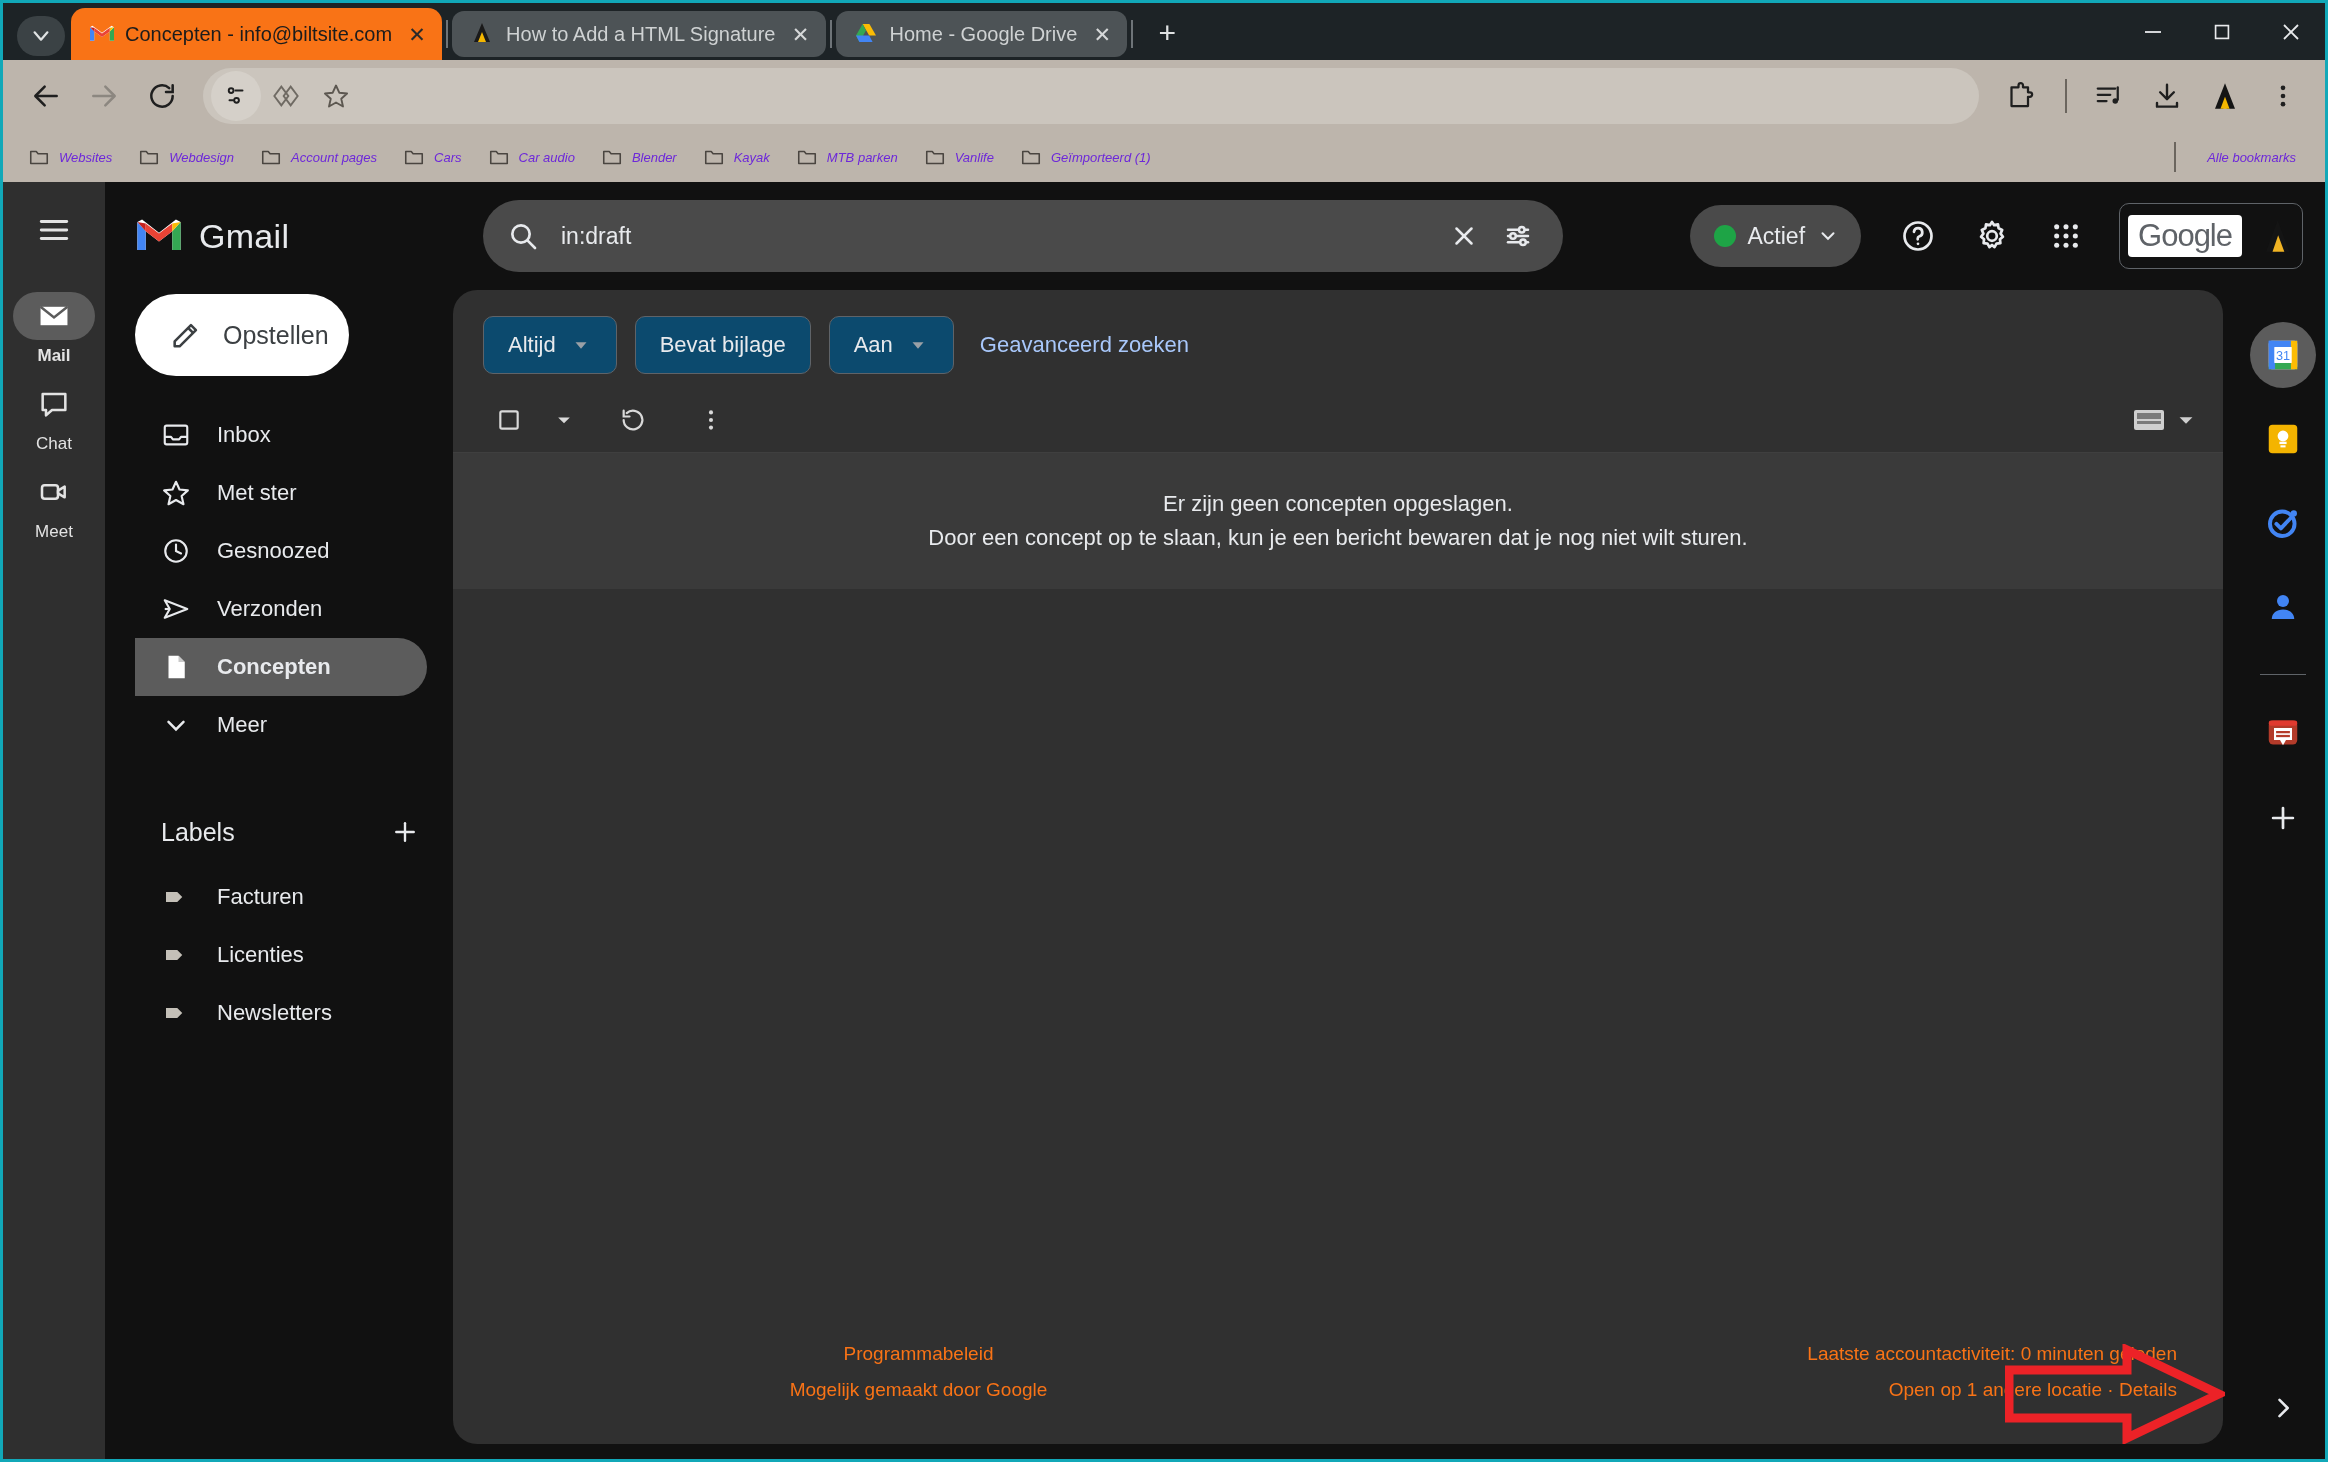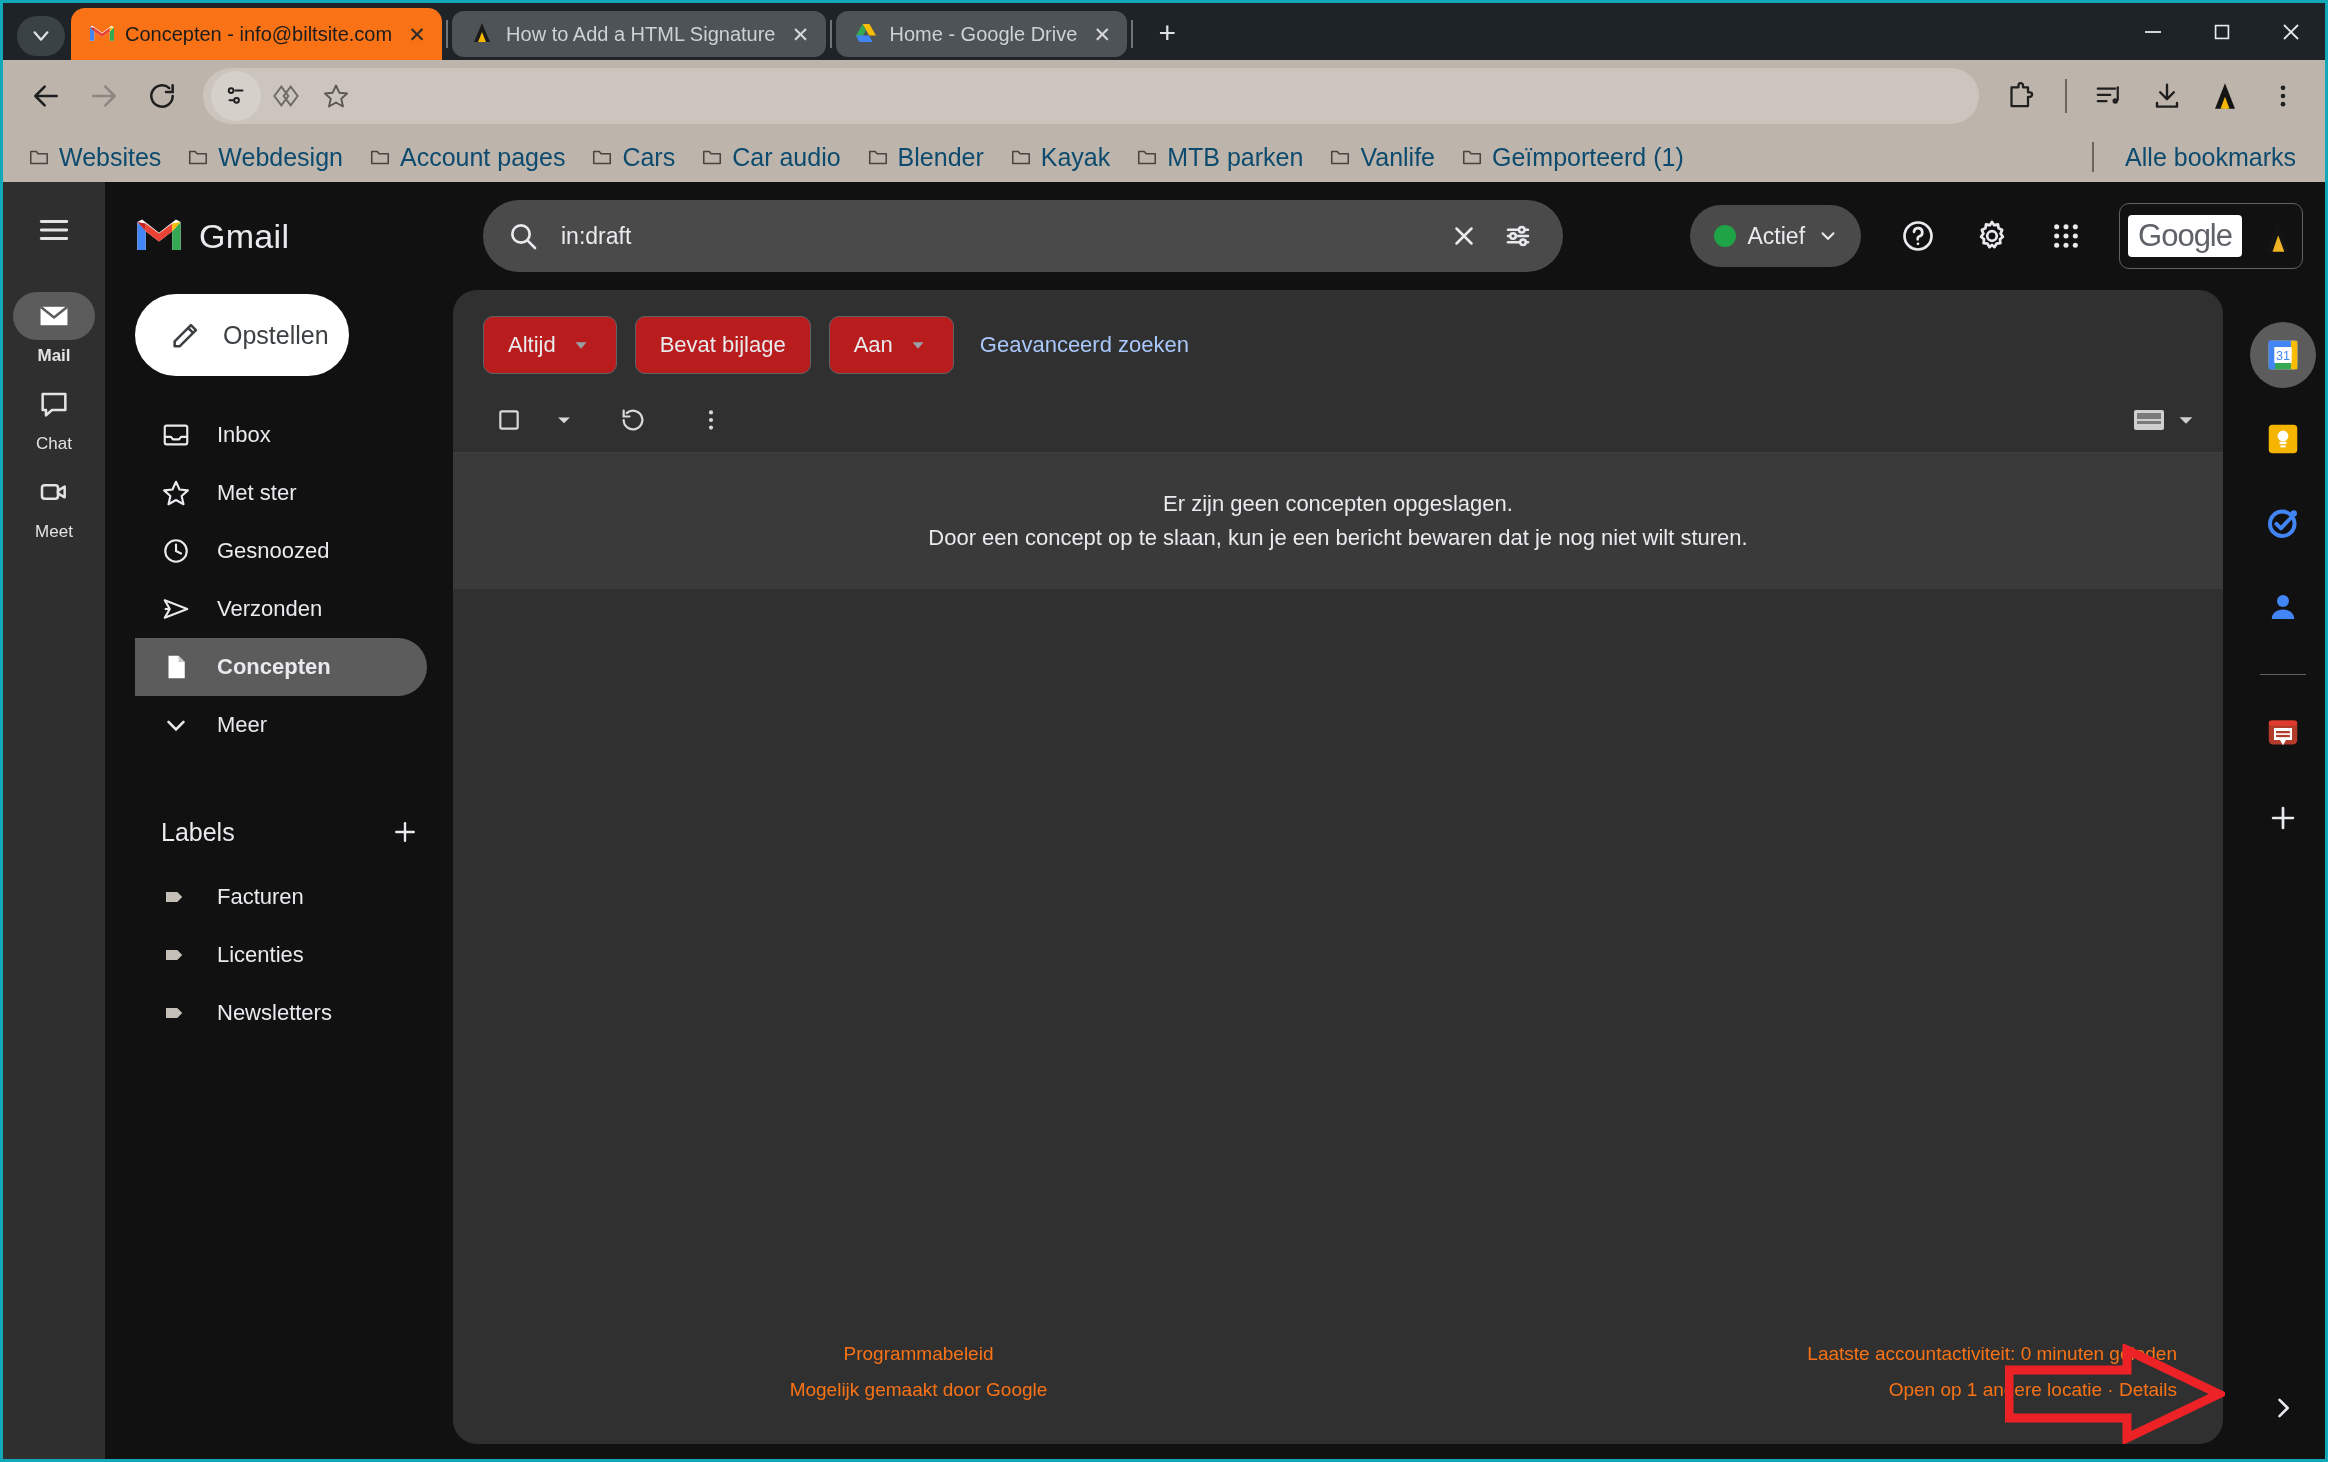--- a/index.html
+++ b/index.html
@@ -107,21 +107,21 @@
     position: absolute; top: 129px; left: 0;
     width: 2322px; height: 50px;
     background: #bdb5ac;
     display: flex; align-items: center; padding: 0 14px;
   }
   .bm {
     display: flex; align-items: center; gap: 9px;
     padding: 5px 11px; border-radius: 8px; flex: 0 0 auto;
     margin-right: 4px;
   }
-  .bm-label { font-size: 25px; color: #0c4a6e; white-space: nowrap; }
+  .bm-label { font-size: 13px; color: #6d28d9; white-space: nowrap; font-style: italic; }
   #bm-right { margin-left: auto; display: flex; align-items: center; gap: 8px; }
   .bm-sep { width: 2px; height: 30px; background: #6b655e; margin-right: 12px; }
 
   
   #gmail {
     position: absolute; top: 179px; left: 0;
     width: 2322px; height: 1280px;
     background: #111111;
     display: flex;
   }
@@ -226,21 +226,21 @@
   #glist {
     flex: 1 1 auto; background: #303030;
     border-radius: 24px; margin: 0 18px 18px 0;
     display: flex; flex-direction: column; min-width: 0;
     position: relative;
   }
   #chips-row { display: flex; align-items: center; gap: 18px; padding: 26px 30px 18px 30px; }
   .chip {
     height: 58px; border: 1px solid #5f6368; border-radius: 10px;
     display: flex; align-items: center; gap: 14px;
-    padding: 0 24px; background: #b91c1c;
+    padding: 0 24px; background: #0c4a6e;
   }
   .chip-label { font-size: 22px; color: #e8eaed; white-space: nowrap; }
   #adv-search { font-size: 22px; color: #a8c7fa; margin-left: 8px; white-space: nowrap; }
 
   #list-toolbar {
     display: flex; align-items: center; gap: 12px;
     padding: 8px 26px 12px 30px; height: 60px;
   }
   .lt-btn {
     width: 52px; height: 52px; border-radius: 26px; flex: 0 0 auto;

